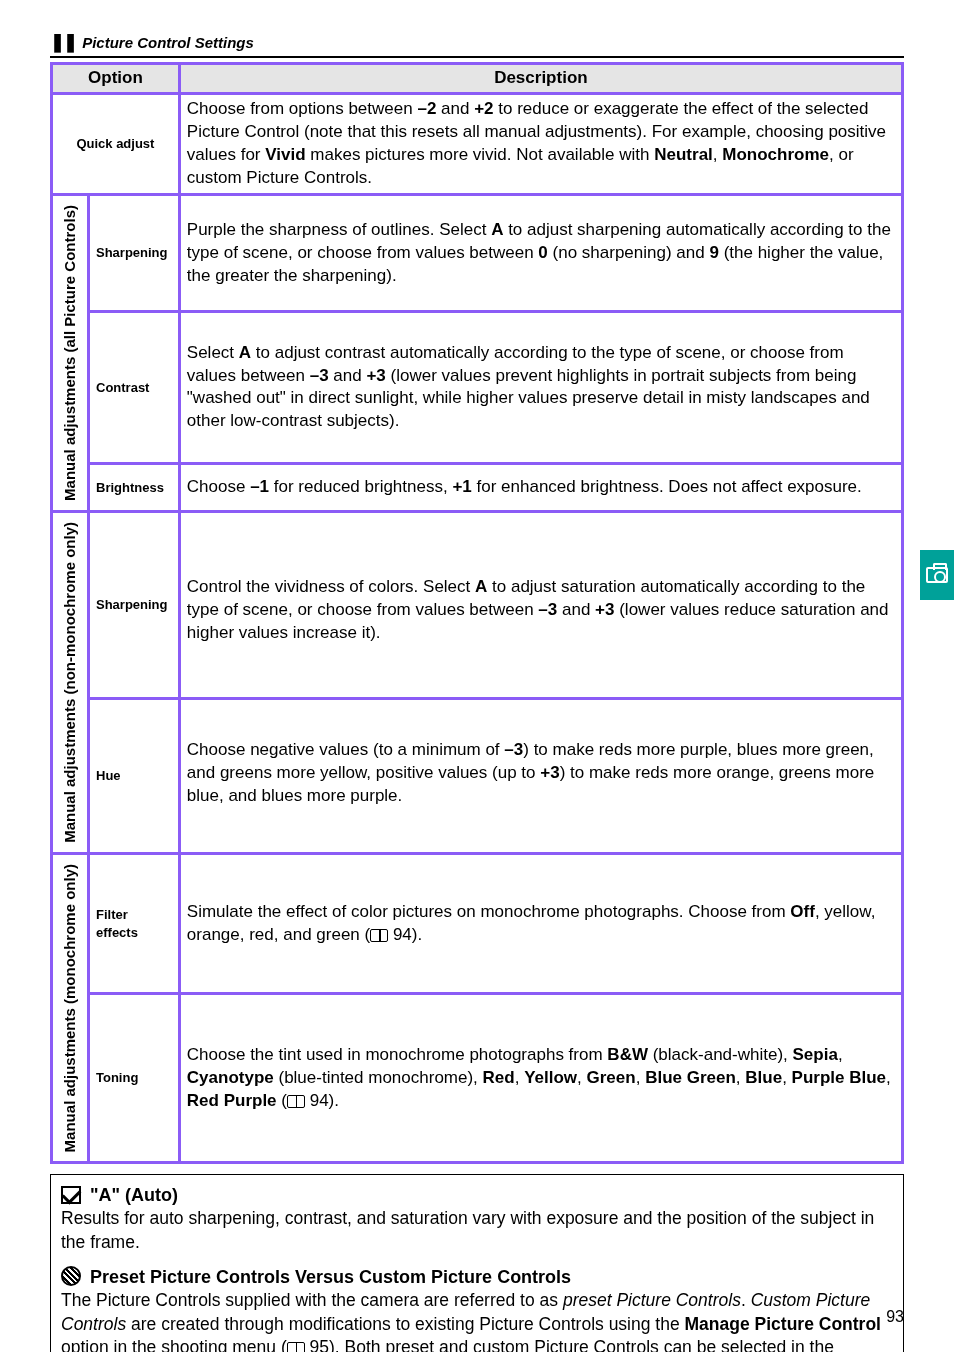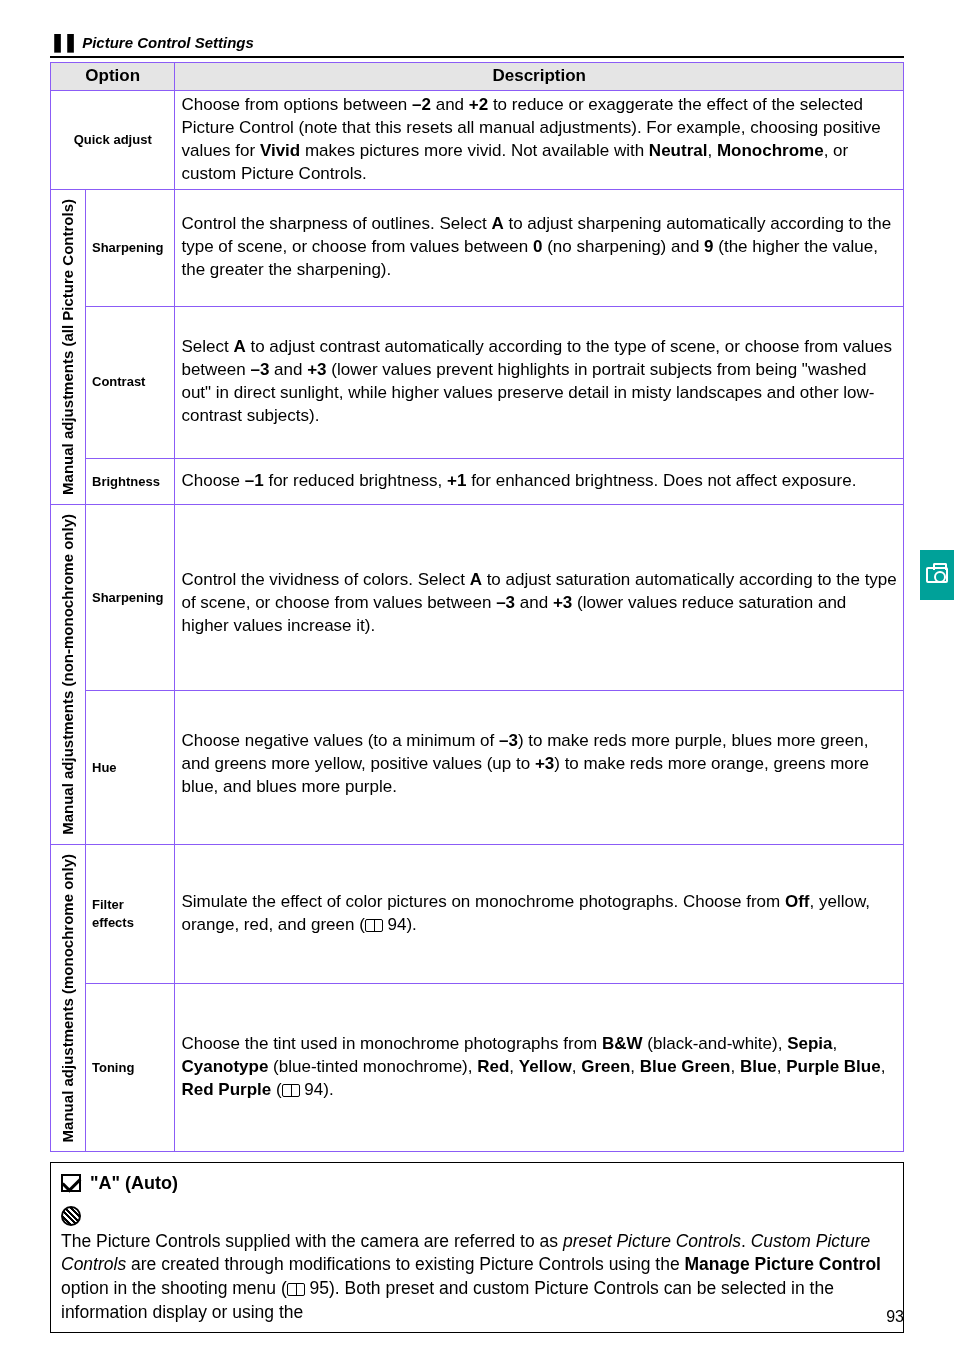--- a/index.html
+++ b/index.html
@@ -28,21 +28,21 @@
     font-size: 18px;
     letter-spacing: -2px;
     margin-right: 6px;
   }
   table.settings {
     border-collapse: collapse;
     width: 100%;
     font-size: 17px;
   }
   table.settings td, table.settings th {
-    border: 1px solid #8b5cf6;
+    border: 3px solid #8b5cf6;
     padding: 3px 6px;
     vertical-align: middle;
     text-align: left;
   }
   table.settings th {
     background: #e5e5e5;
     font-weight: bold;
     text-align: center;
     font-size: 17px;
     padding: 2px 4px;
@@ -185,21 +185,21 @@
     </td>
   </tr>
 
   <tr>
     <td rowspan="3" class="vcol">
           <div class="vtext">Manual adjustments
 (all Picture Controls)</div>
         </td>
     <td colspan="2" class="opt-label option-col">Sharpening</td>
     <td>
-      <span>Control the sharpness of outlines.  Select </span><b>A</b><span> to adjust sharpening automatically according to the type of scene, or choose from values between </span><b>0</b><span> (no sharpening) and </span><b>9</b><span> (the higher the value, the greater the sharpening).</span>
+      <span>Purple the sharpness of outlines.  Select </span><b>A</b><span> to adjust sharpening automatically according to the type of scene, or choose from values between </span><b>0</b><span> (no sharpening) and </span><b>9</b><span> (the higher the value, the greater the sharpening).</span>
     </td>
   </tr>
   <tr>
     <td colspan="2" class="opt-label">Contrast</td>
     <td>
       <span>Select </span><b>A</b><span> to adjust contrast automatically according to the type of scene, or choose from values between </span><b>–3</b><span> and </span><b>+3</b><span> (lower values prevent highlights in portrait subjects from being "washed out" in direct sunlight, while higher values preserve detail in misty landscapes and other low-contrast subjects).</span>
     </td>
   </tr>
   <tr>
     <td colspan="2" class="opt-label">Brightness</td>
@@ -239,22 +239,23 @@
     <td colspan="2" class="opt-label">Toning</td>
     <td>
       <span>Choose the tint used in monochrome photographs from </span><b>B&amp;W</b><span> (black-and-white), </span><b>Sepia</b><span>, </span><b>Cyanotype</b><span> (blue-tinted monochrome), </span><b>Red</b><span>, </span><b>Yellow</b><span>, </span><b>Green</b><span>, </span><b>Blue Green</b><span>, </span><b>Blue</b><span>, </span><b>Purple Blue</b><span>, </span><b>Red Purple</b><span> (</span><span class="book-icon"></span><span> 94</span><span>).</span>
     </td>
   </tr>
 </tbody>
   </table>
 
 <div class="note-box">
   <div class="note-head"><span class="checkmark-box"></span><span> "A" (Auto)</span></div>
-
-  <div class="note-head" style="margin-top:10px"><span class="pencil-circle"></span></div>
+  <div>Results for auto sharpening, contrast, and saturation vary with exposure and the position of the subject in the frame.</div>
+
+  <div class="note-head" style="margin-top:10px"><span class="pencil-circle"></span><span> Preset Picture Controls Versus Custom Picture Controls</span></div>
   <div>
     <span>The Picture Controls supplied with the camera are referred to as </span><em class="it">preset Picture Controls</em><span>. </span><em class="it">Custom Picture Controls</em><span> are created through modifications to existing Picture Controls using the </span><b>Manage Picture Control</b><span> option in the shooting menu (</span><span class="book-icon"></span><span> 95</span><span>).  Both preset and custom Picture Controls can be selected in the information display or using the </span>
   </div>
 
 </div>
 
 <div class="side-tab">
     <span class="cam-icon"></span>
   </div>
 

